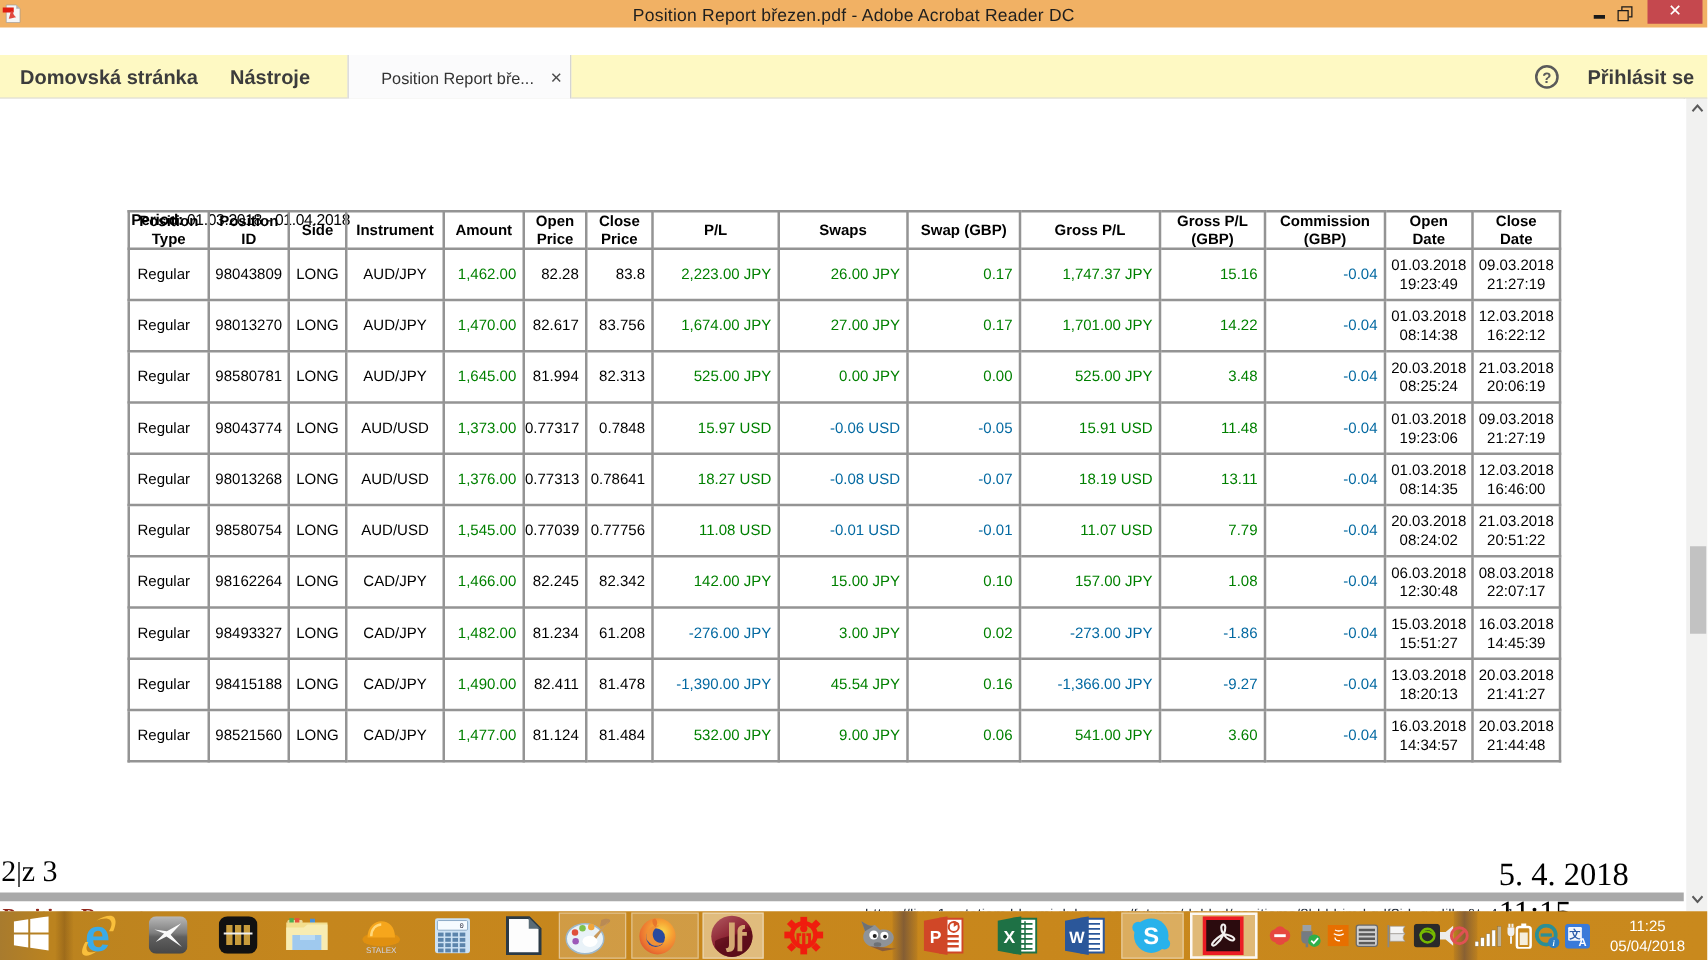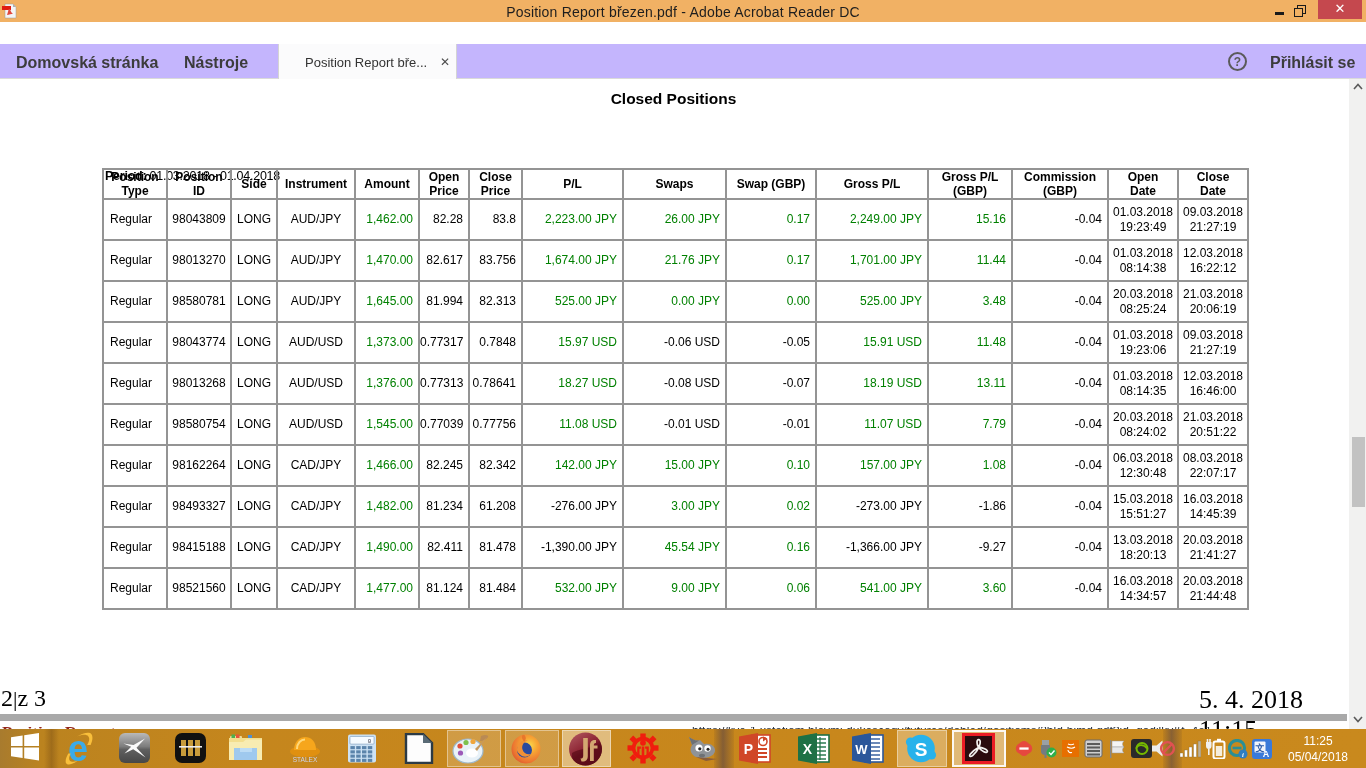--- a/index.html
+++ b/index.html
@@ -15,21 +15,21 @@
 #restbtn { left:1297px; top:5px; width:9px; height:9px; border:1.5px solid #1a1a1a; background:transparent; }
 #restbtn2 { left:1294px; top:8px; width:9px; height:9px; border:1.5px solid #1a1a1a; background:#f1b164; }
 #closebtn { left:1318px; top:0; width:44px; height:19px; background:#c5484e; color:#fff;
   font-size:13px; text-align:center; line-height:18px; }
 
 
 #menubar { left:0; top:22px; width:1366px; height:22px; background:#fff; }
 .menuitem { position:absolute; top:4.5px; font-size:12px; color:#101010; }
 
 
-#tabbar { left:0; top:44px; width:1366px; height:35px; background:#c4b5fd; border-bottom:1px solid #dadada; }
+#tabbar { left:0; top:44px; width:1366px; height:35px; background:#fef9c3; border-bottom:1px solid #dadada; }
 .tabtxt { position:absolute; font-weight:bold; font-size:16px; color:#3c3c3c; top:10px; }
 #activetab { position:absolute; left:278px; top:0; width:179px; height:35px; background:#fbfbfc;
   border-left:1px solid #d4d4d4; border-right:1px solid #d4d4d4; }
 #activetab .lbl { position:absolute; left:26px; top:11px; font-size:13px; color:#333; }
 #activetab .x { position:absolute; left:161px; top:11px; font-size:12px; color:#4d4d4d; }
 #helpcirc { position:absolute; left:1228px; top:8px; width:19px; height:19px; border-radius:50%;
   border:2px solid #5a5a5a; color:#5a5a5a; font-size:12px; font-weight:bold; text-align:center; line-height:16px; }
 
 
 #doc { left:0; top:79px; width:1347px; height:650px; background:#fff; }
@@ -38,21 +38,21 @@
 
 
 #tblwrap { left:102px; top:168px; }
 table { border-collapse:collapse; table-layout:fixed; width:1145px; }
 td, th { border:2px solid #949494; font-size:12px; overflow:hidden; padding:0; }
 th { font-weight:bold; line-height:14px; height:24px; }
 td { height:41px; text-align:center; line-height:15px; }
 td.l { text-align:left; padding-left:6px; }
 td.r { text-align:right; padding-right:5px; }
 .g { color:#008000; }
-.rd { color:#000000;margin-top:11px; }
+.rd { color:#0369a1;margin-top:11px; }
 
 
 #pgnum { left:1px; top:685px; font-family:"Liberation Serif", serif; font-size:24px; color:#000; }
 #pgdate { left:1199px; top:684.5px; font-family:"Liberation Serif", serif; font-size:26px; color:#000; }
 #graybar { left:0; top:714px; width:1347px; height:7px; background:#a9a9a9; }
 #sliver { left:0; top:726.5px; width:1347px; height:2.5px; overflow:hidden; }
 
 
 #sbtrack { left:1348px; top:79px; width:18px; height:650px; background:#f1f1f0; border-left:1px solid #fff; }
 #sbthumb { position:absolute; left:2.5px; top:358px; width:13px; height:70px; background:#c2c2c2; }
@@ -87,21 +87,20 @@
     <span class="tabtxt" style="left:184px">Nástroje</span>
     <div id="activetab">
       <span class="lbl">Position Report bře...</span>
       <span class="x">✕</span>
     </div>
     <div id="helpcirc">?</div>
     <span class="tabtxt" style="left:1270px">Přihlásit se</span>
   </div>
 
   <div class="abs" id="doc"></div>
-  <div class="abs" id="doctitle">Closed Positions</div>
   <div class="abs" id="period"><b>Period:</b> 01.03.2018 - 01.04.2018</div>
 
   <div class="abs" id="tblwrap">
   <table>
     <colgroup>
       <col style="width:64px">
           <col style="width:64px">
           <col style="width:46px">
           <col style="width:78px">
       <col style="width:64px">
@@ -138,39 +137,39 @@
             <td class="l">Regular</td>
             <td>98043809</td>
             <td>LONG</td>
             <td>AUD/JPY</td>
             <td class="r g">1,462.00</td>
             <td class="r">82.28</td>
             <td class="r">83.8</td>
             <td class="r g">2,223.00 JPY</td>
             <td class="r g">26.00 JPY</td>
             <td class="r g">0.17</td>
-            <td class="r g">2,249.00 JPY</td>
+            <td class="r g">1,747.37 JPY</td>
             <td class="r g">15.16</td>
             <td class="r rd">-0.04</td>
             <td>01.03.2018<br>19:23:49</td>
             <td>09.03.2018<br>21:27:19</td>
           </tr>
     <tr>
             <td class="l">Regular</td>
             <td>98013270</td>
             <td>LONG</td>
             <td>AUD/JPY</td>
             <td class="r g">1,470.00</td>
             <td class="r">82.617</td>
             <td class="r">83.756</td>
             <td class="r g">1,674.00 JPY</td>
-            <td class="r g">21.76 JPY</td>
+            <td class="r g">27.00 JPY</td>
             <td class="r g">0.17</td>
             <td class="r g">1,701.00 JPY</td>
-            <td class="r g">11.44</td>
+            <td class="r g">14.22</td>
             <td class="r rd">-0.04</td>
             <td>01.03.2018<br>08:14:38</td>
             <td>12.03.2018<br>16:22:12</td>
           </tr>
     <tr>
             <td class="l">Regular</td>
             <td>98580781</td>
             <td>LONG</td>
             <td>AUD/JPY</td>
             <td class="r g">1,645.00</td>

